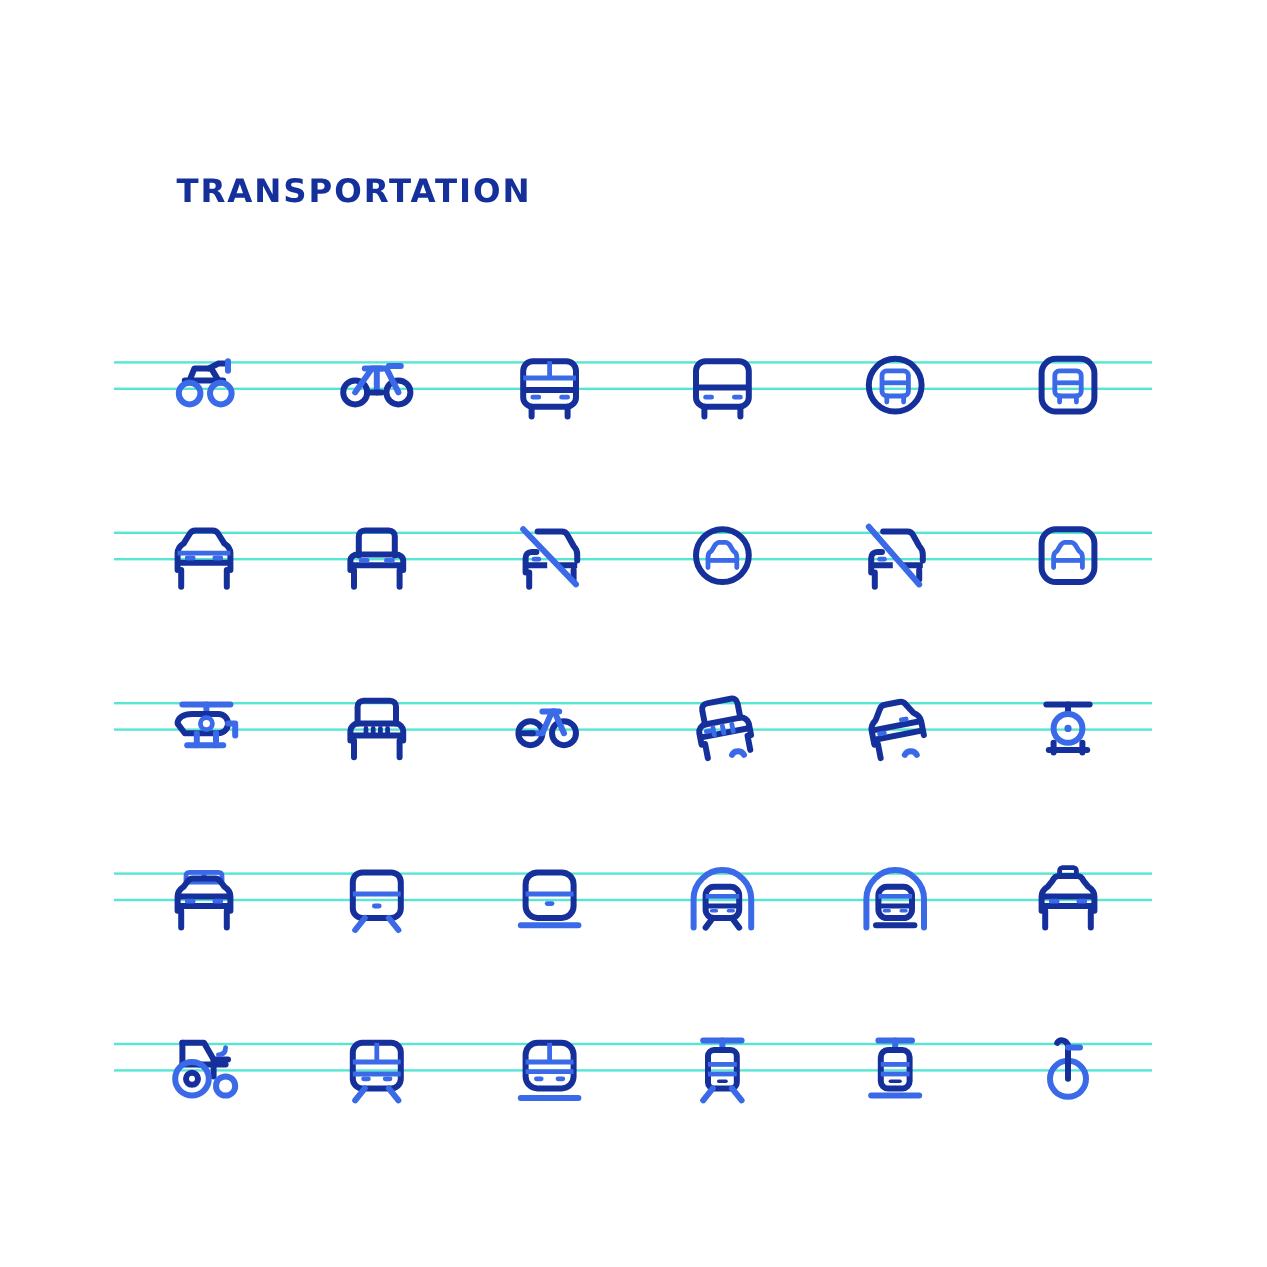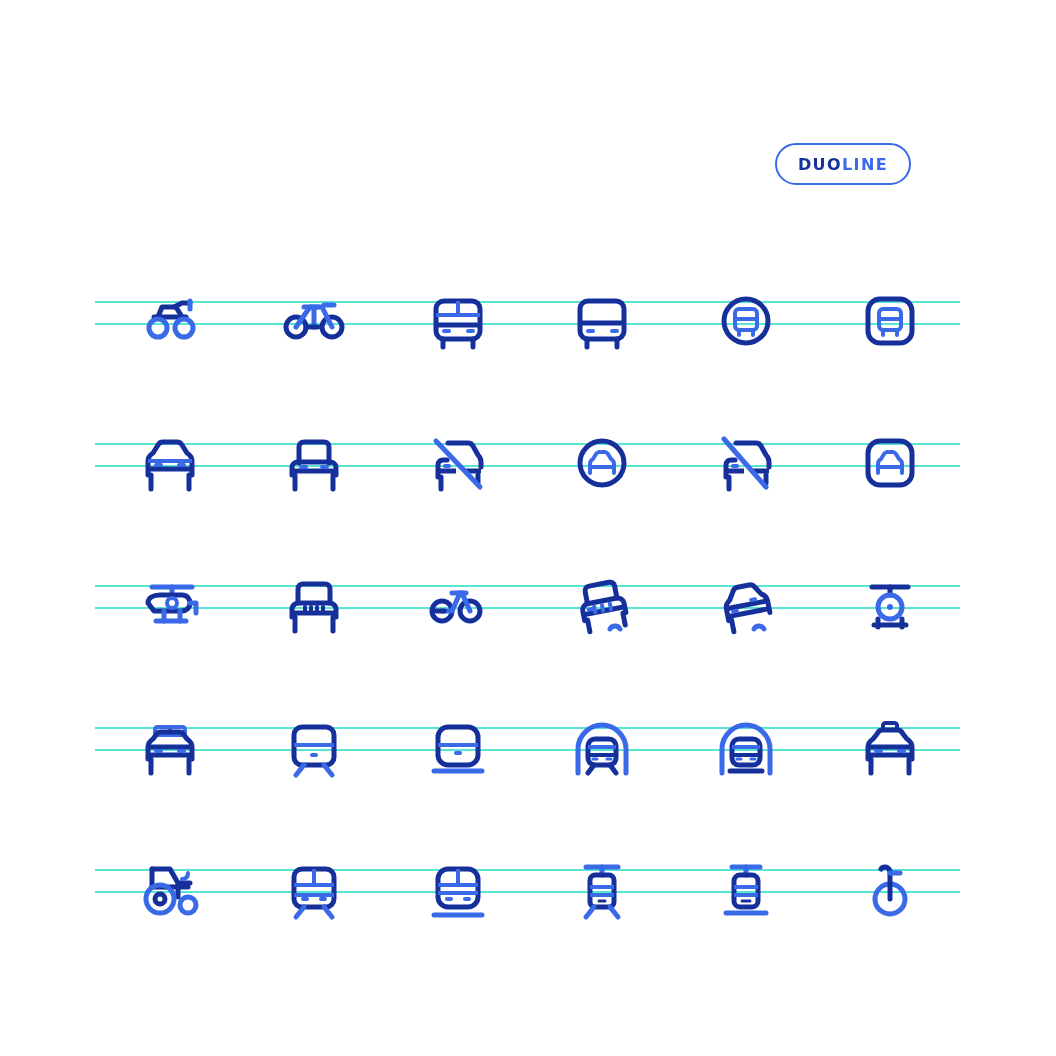--- a/index.html
+++ b/index.html
@@ -114,23 +114,21 @@
   .c3 { left: 554px; }
   .c4 { left: 698px; }
   .c5 { left: 842px; }
 </style>
 </head>
 <body>
 
 <div id="page">
 
   <div class="header">
-    <div class="badge">
-      <span class="badge-text"><span class="badge-duo">DUO</span><span class="badge-line">LINE</span></span>
-    </div>
+    <div class="title">TRANSPORTATION</div>
   </div>
 
   <div class="grid">
 
     <div class="icon-row">
       <div class="guide guide-top"></div>
       <div class="guide guide-bot"></div>
 
       <div class="cell c0">
         <svg width="80" height="80" viewBox="0 0 80 80" fill="none">

